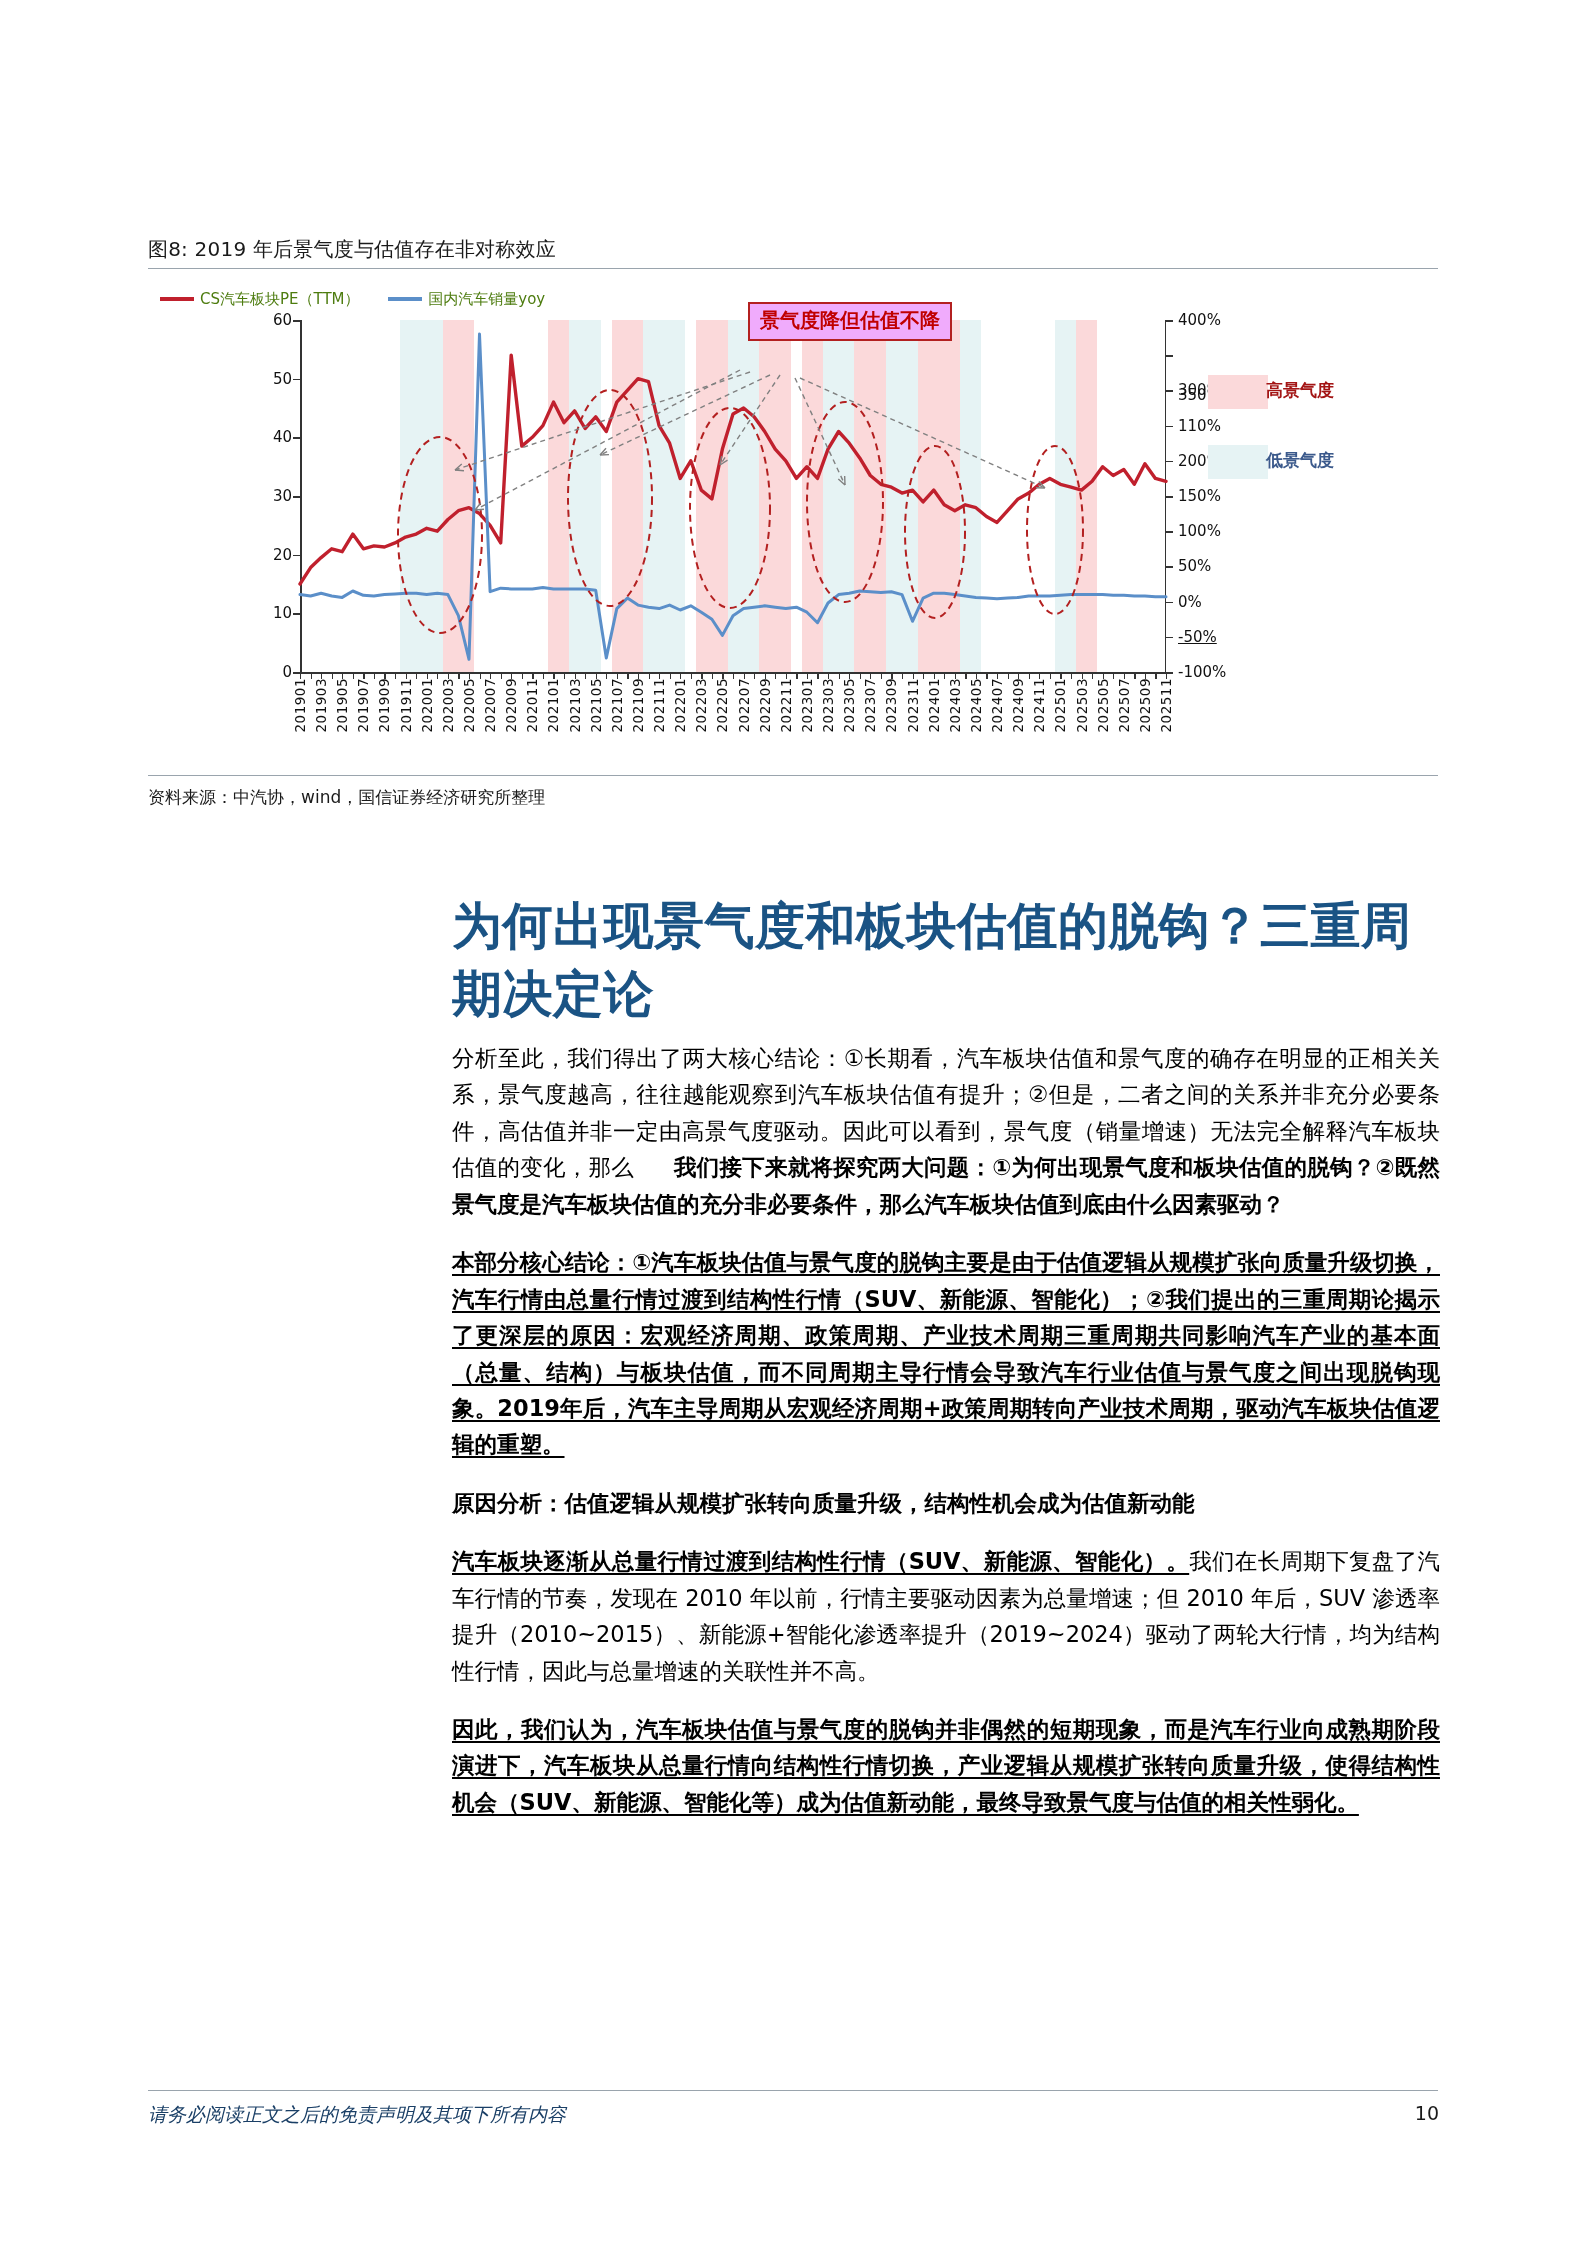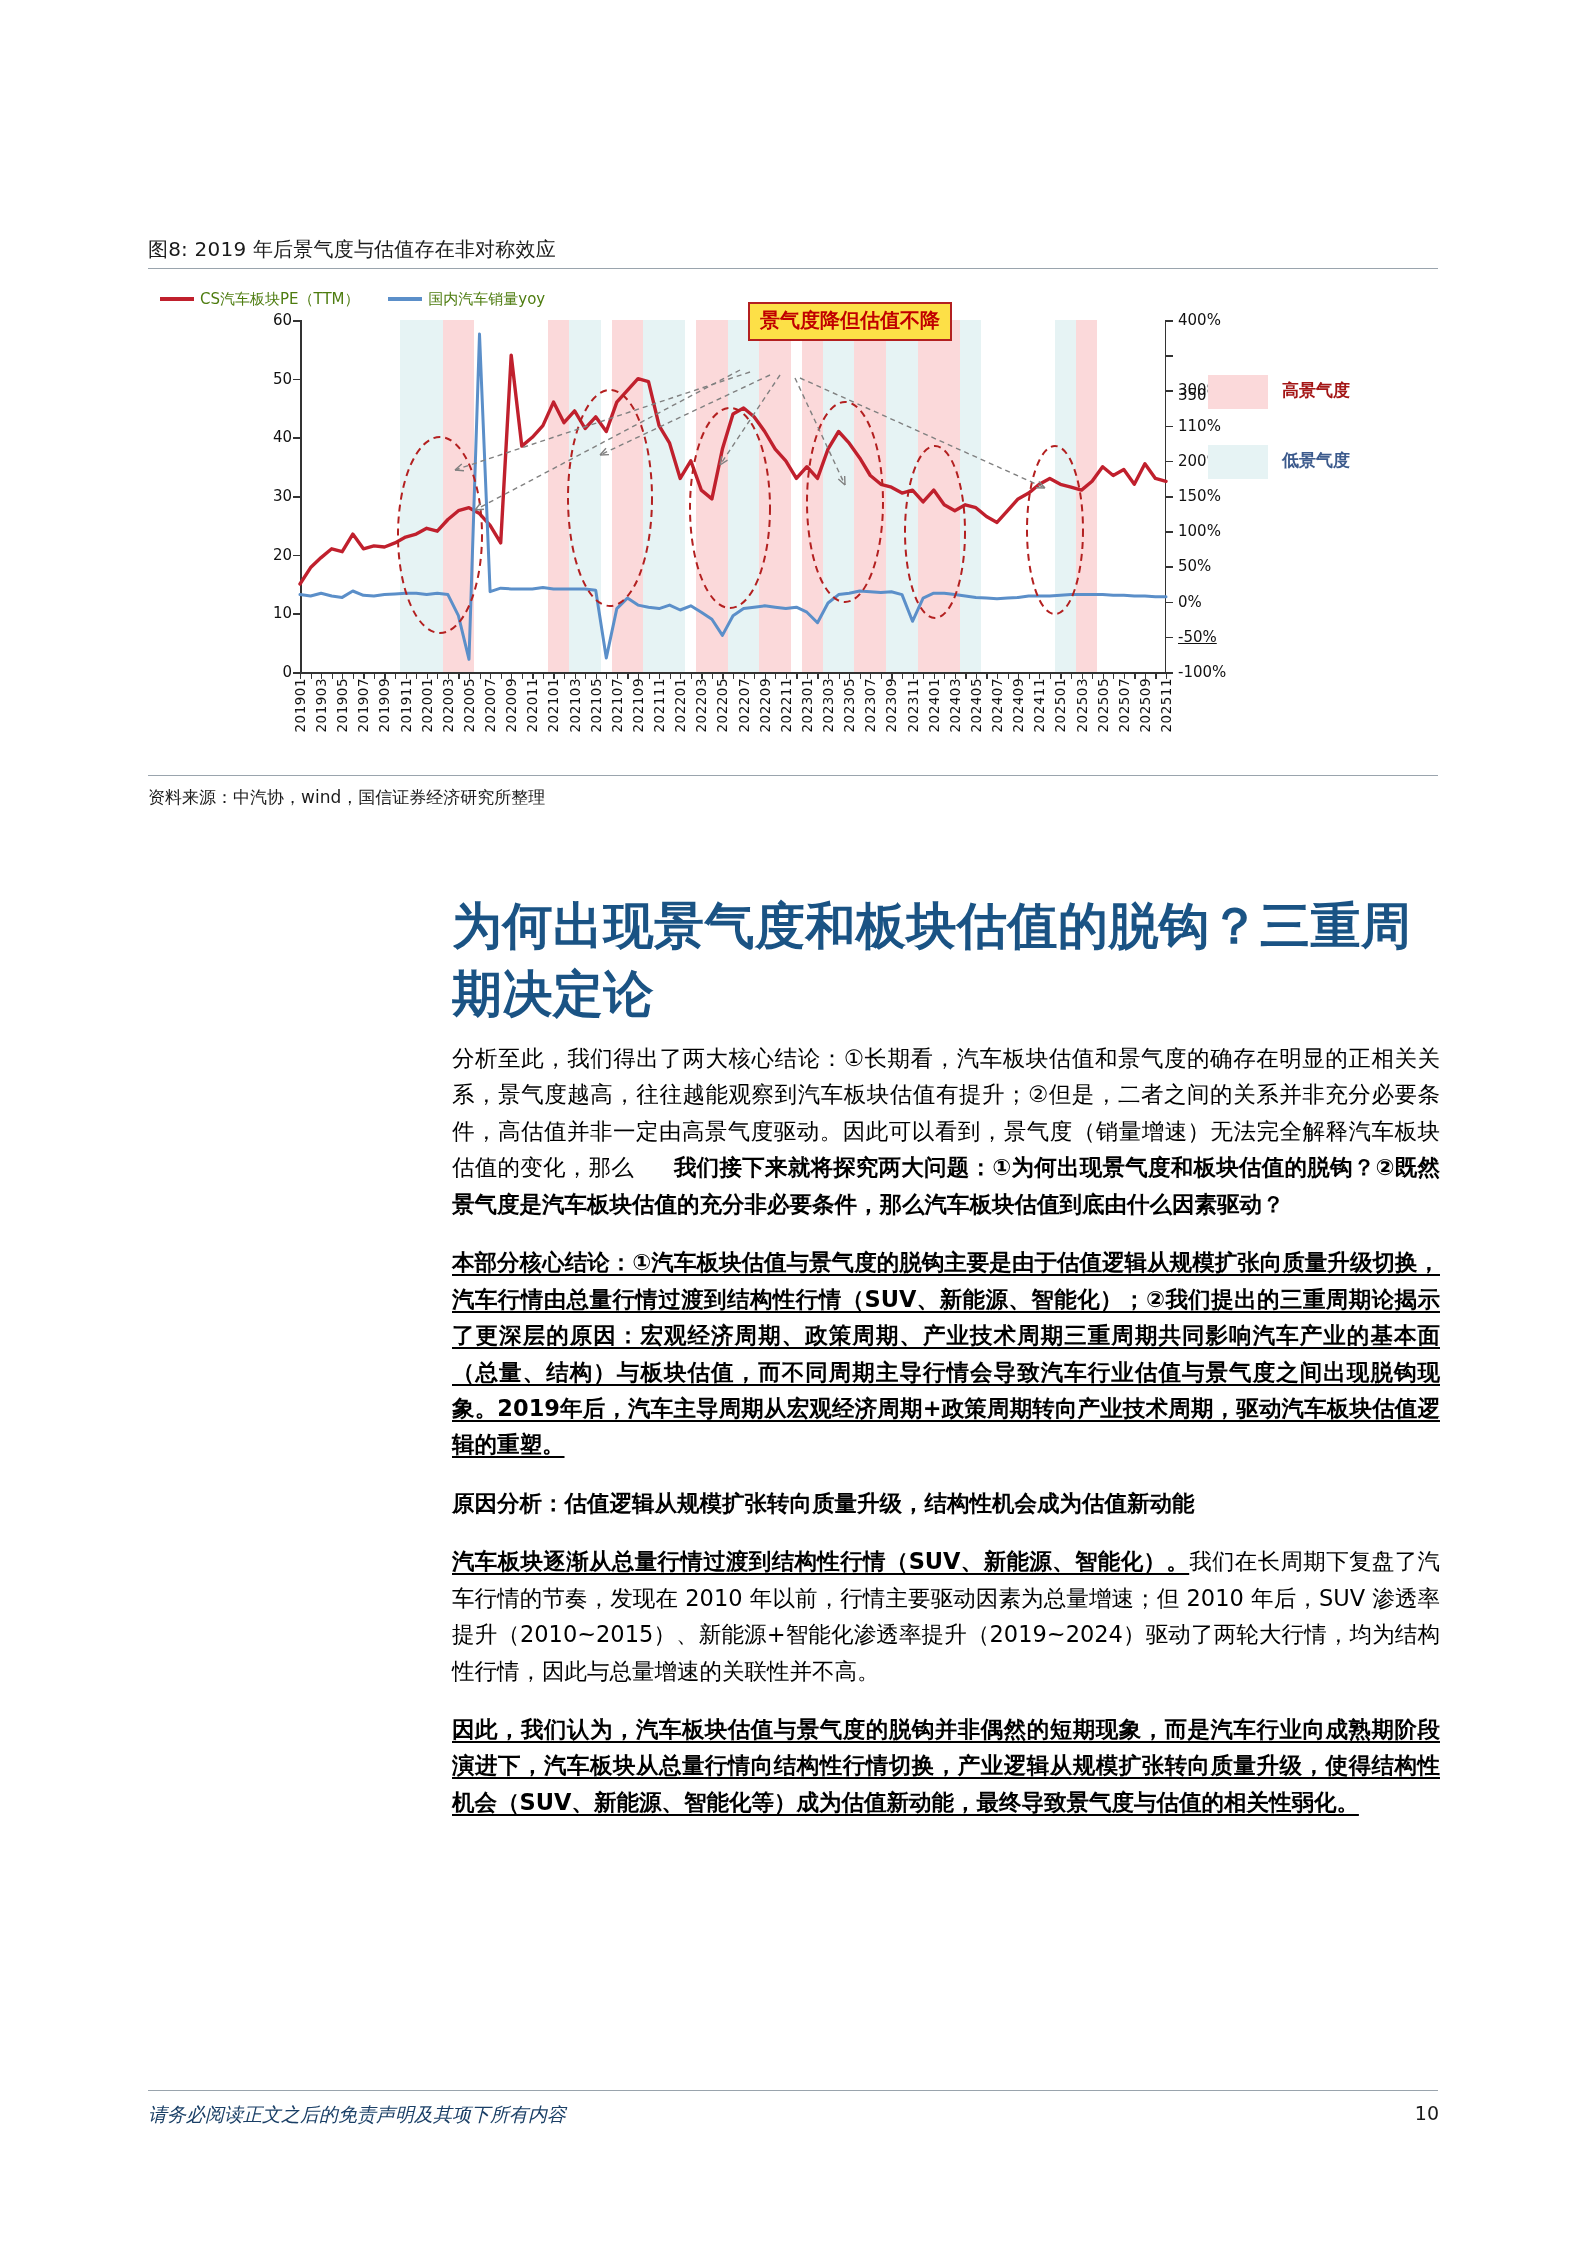--- a/index.html
+++ b/index.html
@@ -56,30 +56,30 @@
 
   .band{position:absolute;top:0;height:352px;}
   .band.high{background:#fbd9da;}
   .band.low{background:#e6f3f4;}
 
   .xlab{position:absolute;top:358px;font-size:13.5px;color:#111;
         writing-mode:vertical-rl;text-orientation:mixed;transform:rotate(180deg);
         transform-origin:center;white-space:nowrap;letter-spacing:0.5px;
         font-family:"DejaVu Sans",sans-serif;}
 
-  .annbox{position:absolute;border:2px solid #b32020;background:#fde047;
+  .annbox{position:absolute;border:2px solid #b32020;background:#f0abfc;
           padding:3px 10px 5px 10px;font-size:20px;color:#c00000;font-weight:bold;
           white-space:nowrap;font-family:"DejaVu Sans",sans-serif;z-index:6;}
 
   .legend-right{position:absolute;left:1060px;top:55px;width:230px;}
   .lr-row{position:relative;height:70px;}
   .lr-sw{position:absolute;left:0;top:0;width:60px;height:34px;}
   .lr-sw.high{background:#fbd9da;}
   .lr-sw.low{background:#e6f3f4;}
-  .lr-tx{position:absolute;left:74px;top:4px;font-size:17px;font-weight:bold;
+  .lr-tx{position:absolute;left:58px;top:4px;font-size:17px;font-weight:bold;
          font-family:Liberation Mono, monospace;}
   .lr-tx.high{color:#a31515;}
   .lr-tx.low{color:#3c5a8c;}
 
   
   .h1{position:absolute;left:452px;top:893px;width:990px;font-size:50px;font-weight:bold;
       color:#1a5384;line-height:1.35;font-family:"DejaVu Sans",sans-serif;letter-spacing:0.5px;}
 
   
   .body{position:absolute;left:452px;top:1040px;width:988px;}

